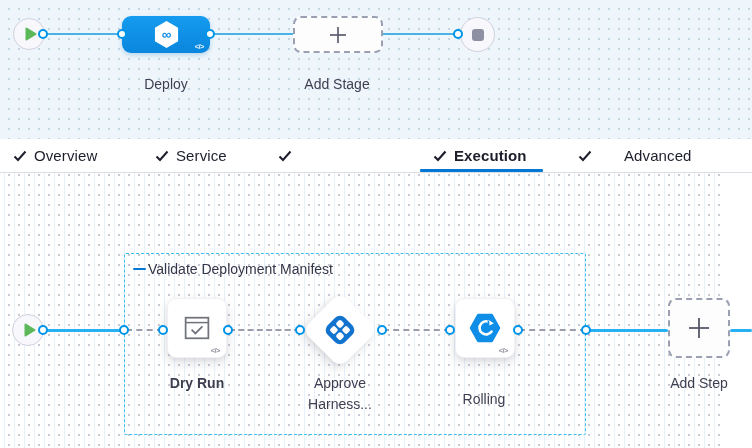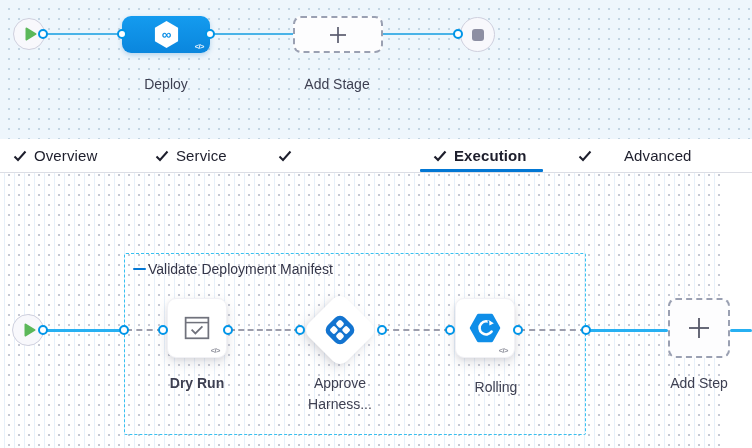--- a/index.html
+++ b/index.html
@@ -224,19 +224,19 @@
       </svg>
     </div>
 
     <div class="node-label" style="left:147px; top:200px; width:100px;font-weight:bold;">
       <span>Dry Run</span>
     </div>
     <div class="node-label" style="left:287px; top:200px; width:106px;">
       <span style="display:block;">Approve</span>
       <span style="display:block;">Harness...</span>
     </div>
-    <div class="node-label" style="left:424px; top:204px; width:120px;margin-left:12px;">
+    <div class="node-label" style="left:424px; top:216px; width:120px;">
       <span style="display:block;">Rolling</span>
     </div>
     <div class="node-label" style="left:649px; top:200px; width:100px;">Add Step</div>
 
   </section>
 </div>
 
 </body></html>

